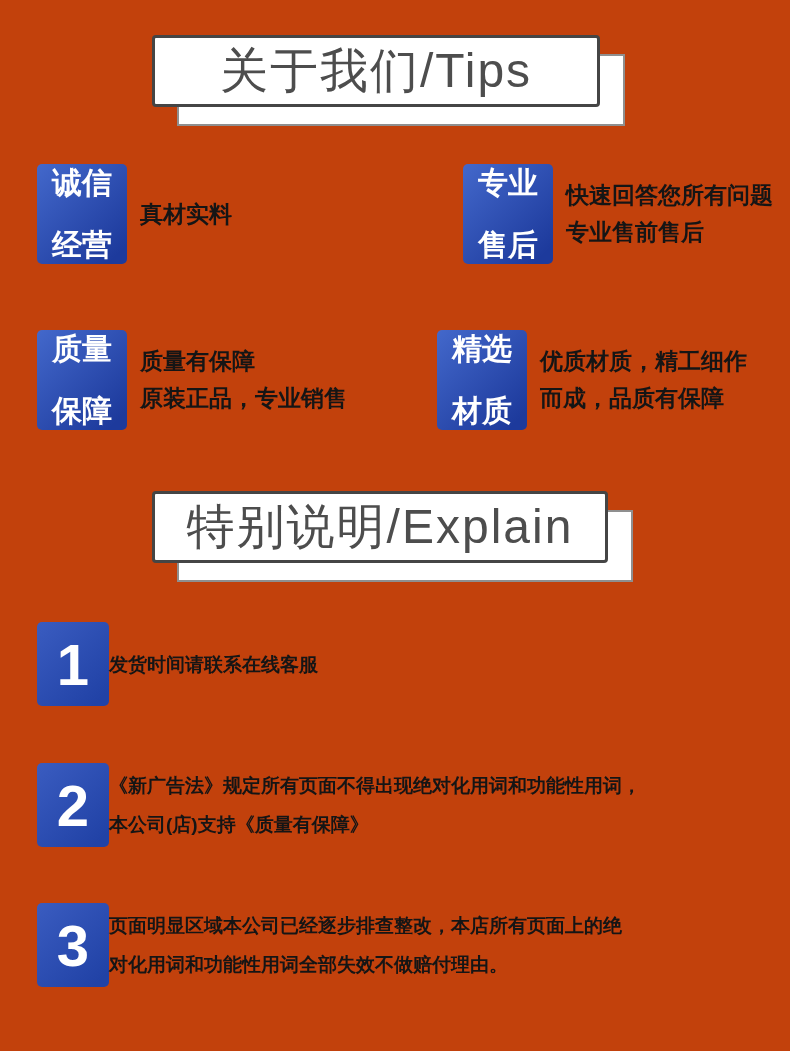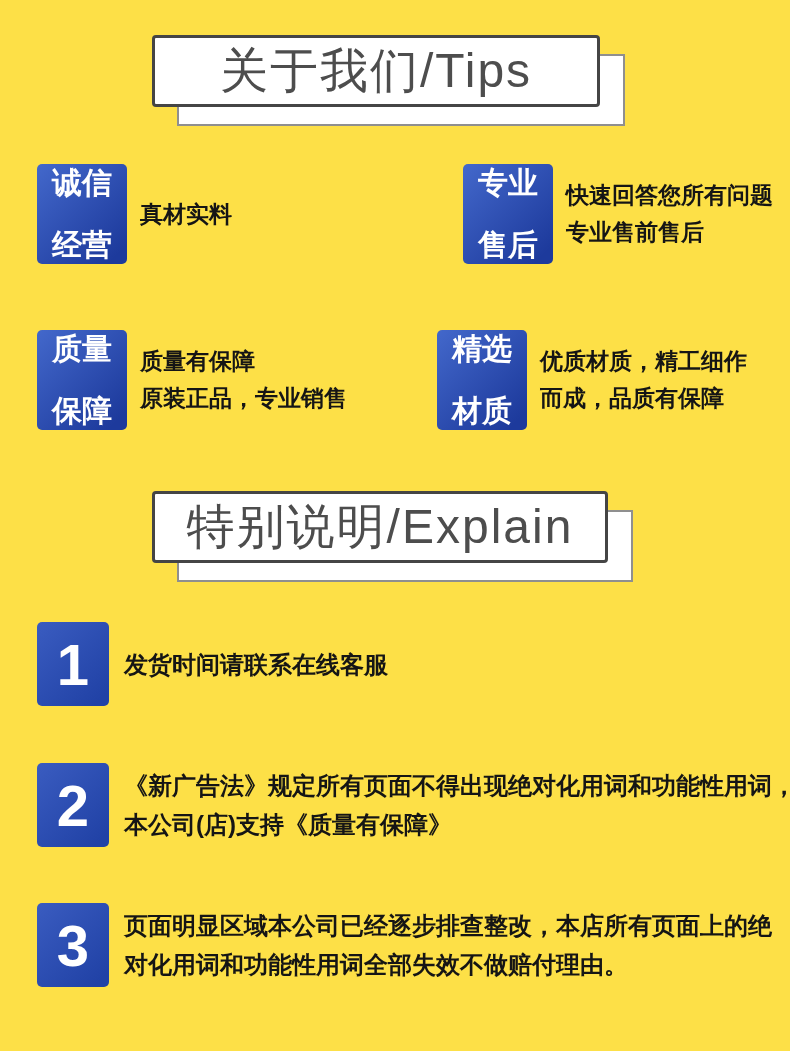--- a/index.html
+++ b/index.html
@@ -4,21 +4,21 @@
 <style>
   html, body {
     margin: 0;
     padding: 0;
     background: #ffffff;
   }
   .page {
     position: relative;
     width: 790px;
     height: 1051px;
-    background: #fde047;
+    background: #c2410c;
     font-family: "Liberation Sans", "DejaVu Sans", sans-serif;
     overflow: hidden;
   }
 
   
   .hdr { position: absolute; }
   #hdr-about   { left: 152px; top: 35px;  width: 448px; height: 72px; }
   #hdr-explain { left: 152px; top: 491px; width: 456px; height: 72px; }
   .hdr-back {
     position: absolute;
@@ -97,22 +97,21 @@
     border-radius: 5px;
     background: linear-gradient(135deg, var(--number-gradient-start, #3a5cc0) 0%, var(--number-gradient-end, #2142a6) 90%);
     color: #ffffff;
     font-weight: bold;
     font-size: 58px;
     display: flex;
     align-items: center;
     justify-content: center;
   }
   .note-text {
-    margin-left: 15px;
-    font-size: 24px;
+    font-size: 19px;
     font-weight: bold;
     color: var(--body-text, #151515);
     line-height: 39px;
     white-space: nowrap;
   }
 </style>
 </head>
 <body>
 
 <div class="page">

